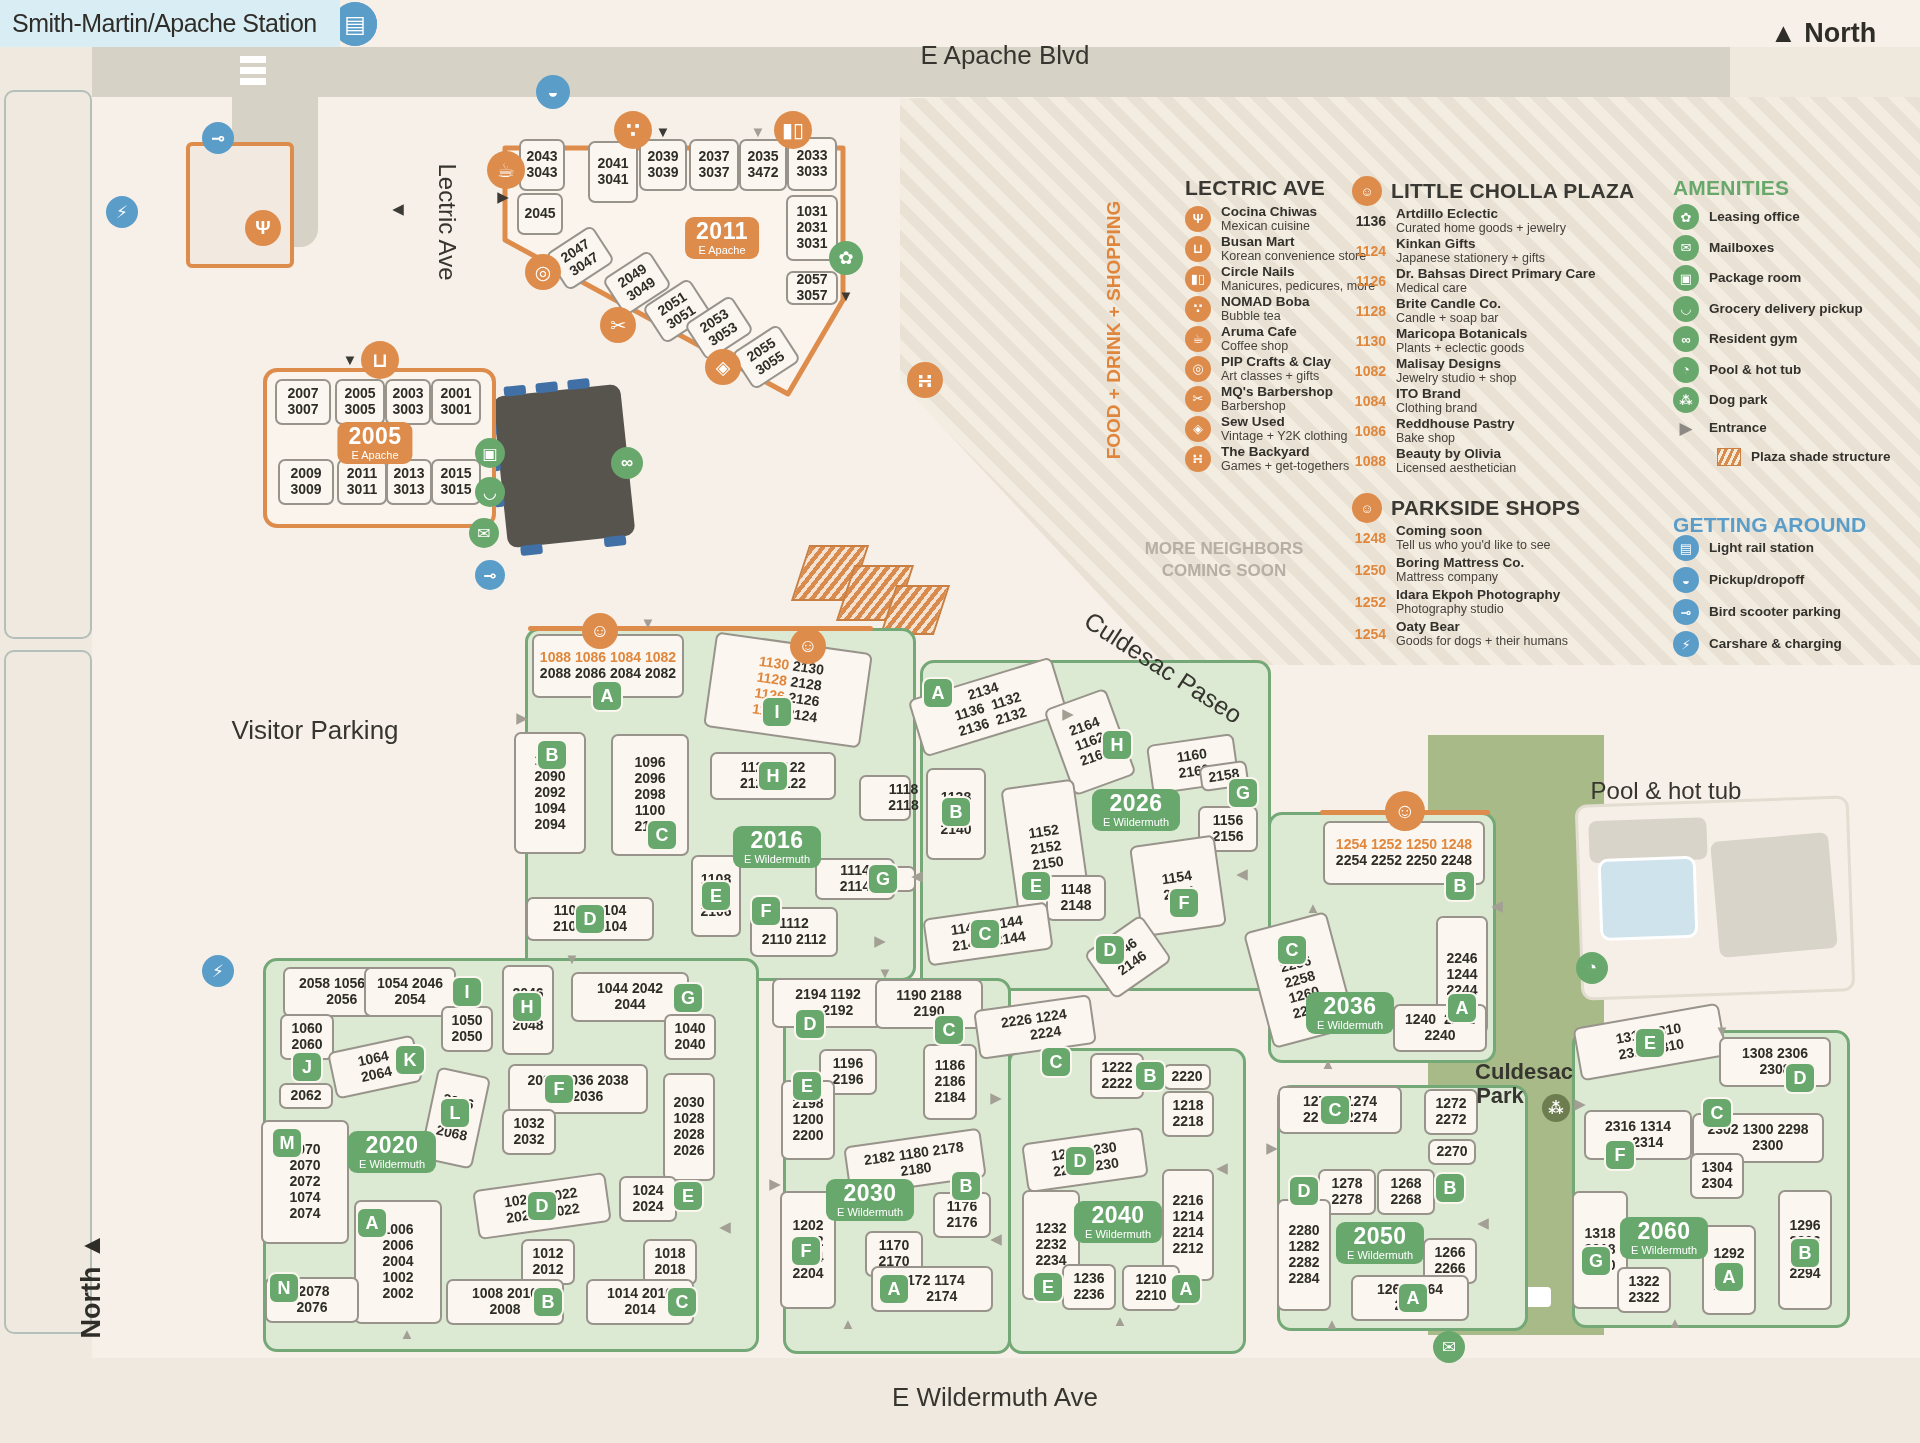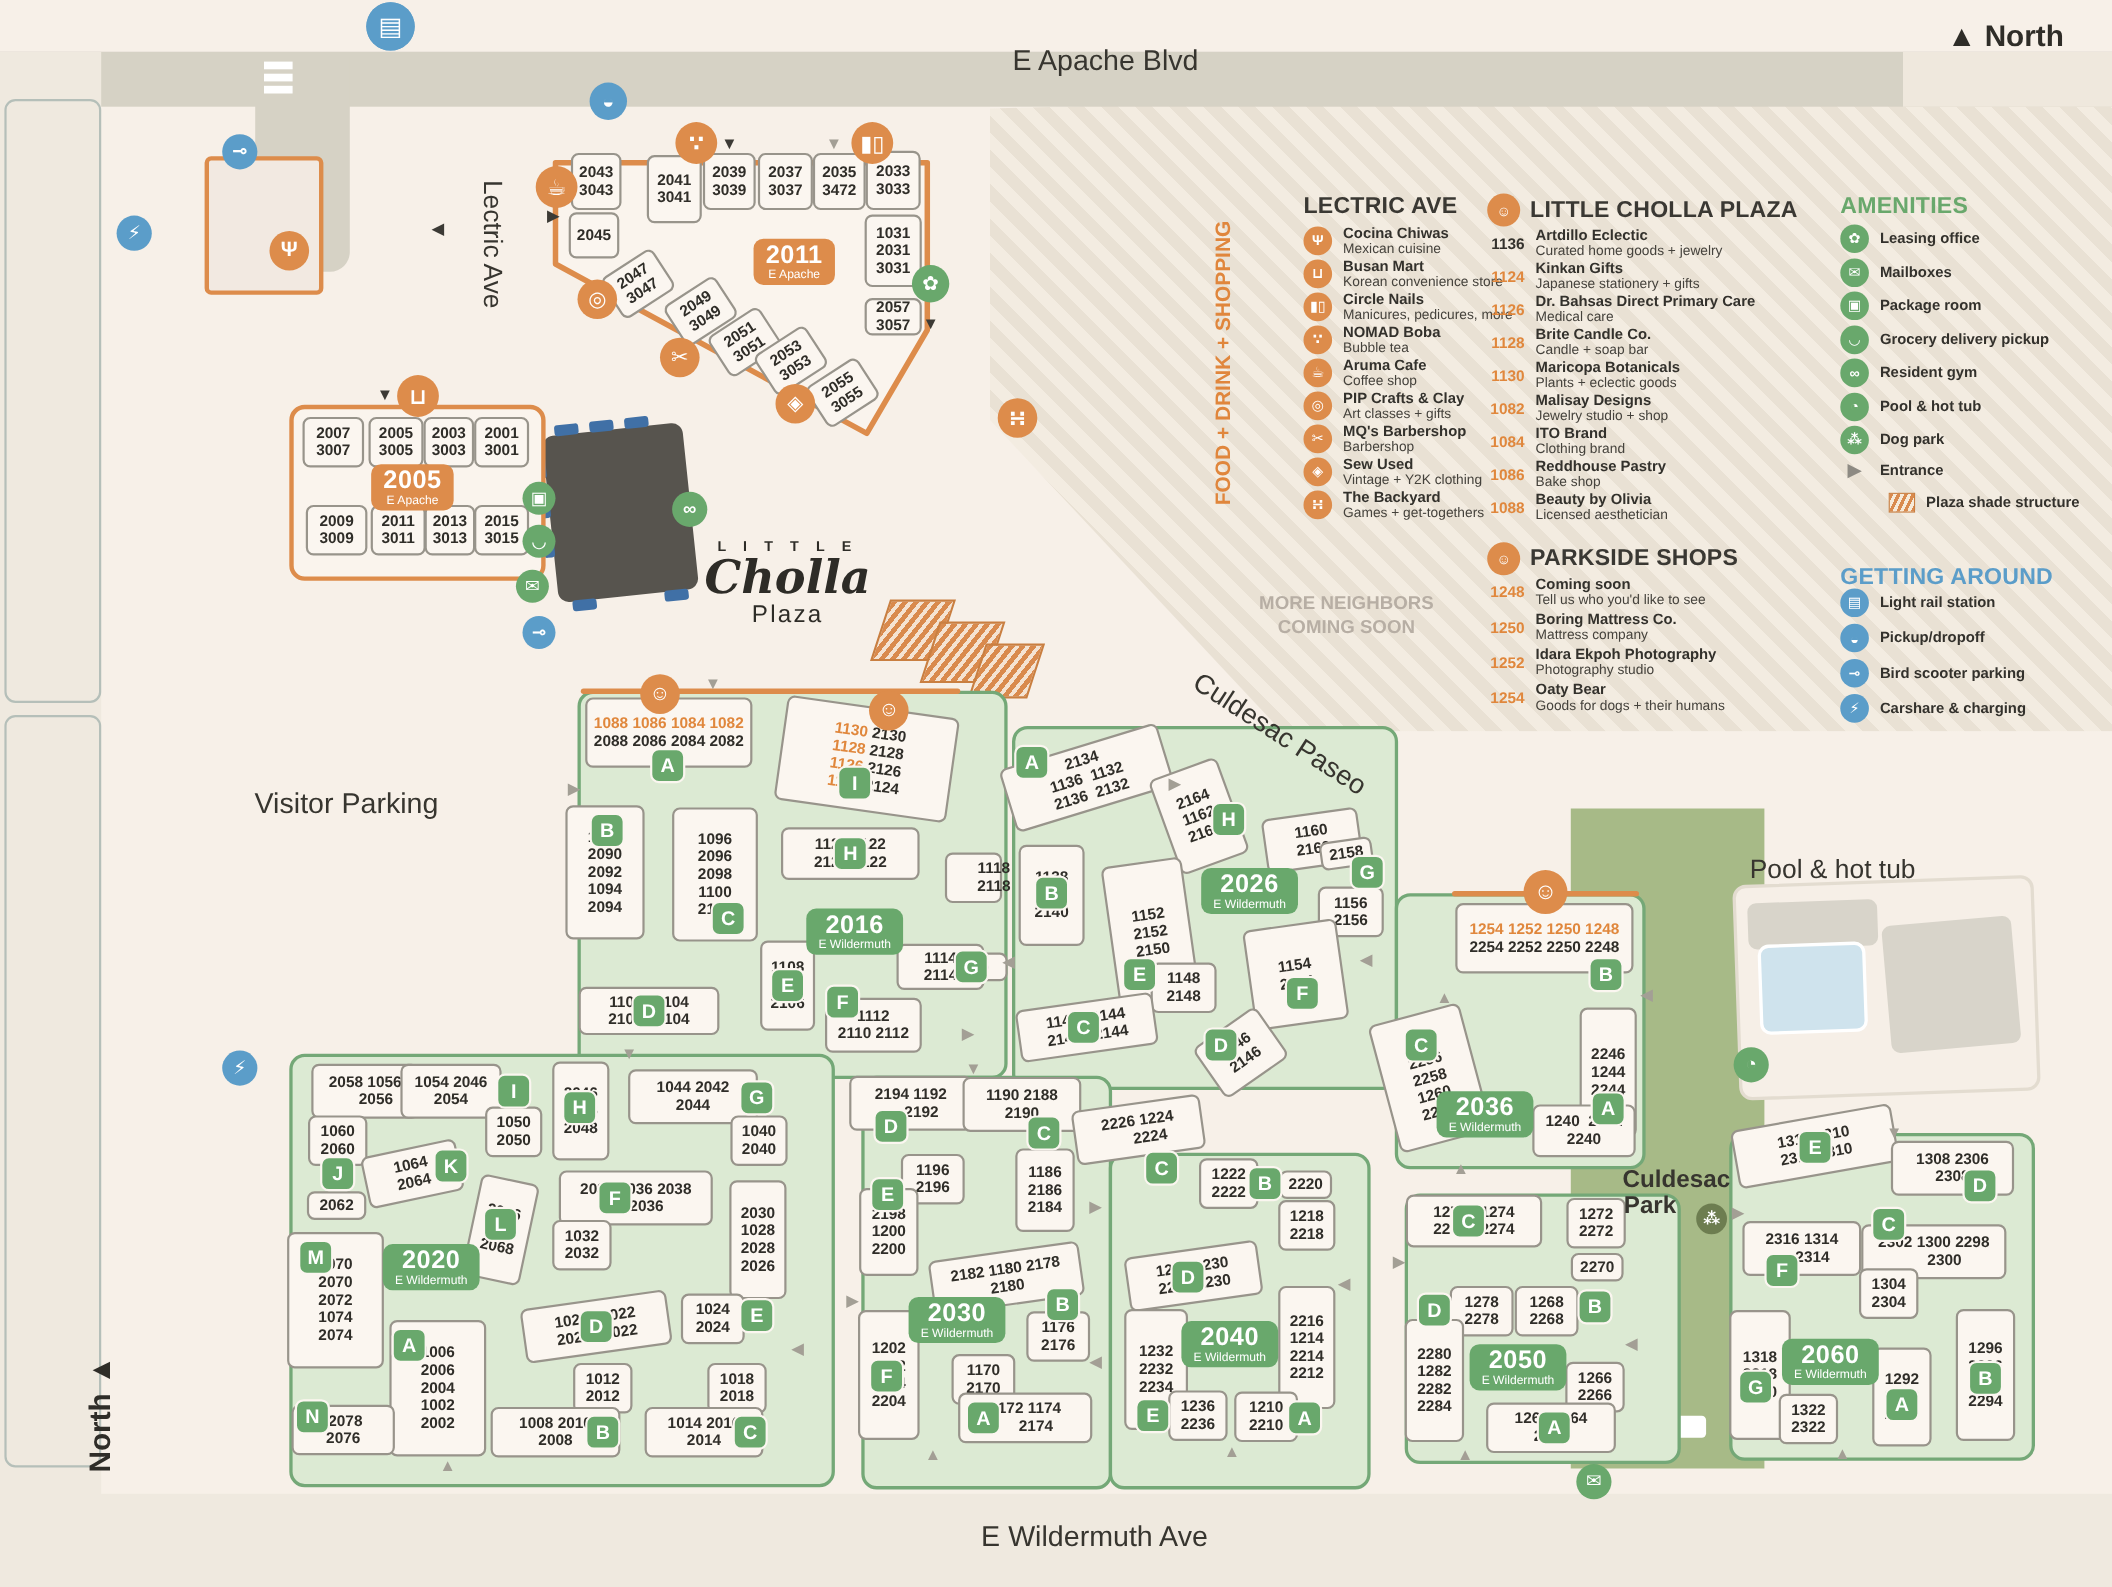--- a/index.html
+++ b/index.html
@@ -81,45 +81,43 @@
   <div class="abs parklot" style="left:4px;top:650px;width:84px;height:680px"></div>
   <div class="abs" id="bottom-strip"></div>
   <div class="abs" id="park"></div>
   <div class="abs" id="park-bench"></div>
   <div class="abs" id="pool-area">
     <div class="slab" style="left:10px;top:14px;width:118px;height:42px"></div>
     <div id="pool-water"></div>
     <div class="slab" style="left:134px;top:36px;width:118px;height:116px;transform:rotate(-3deg)"></div>
   </div>
 
+  <div class="abs" id="banner">
+    <span class="t">Smith-Martin/Apache Station</span>
+  </div>
 
   <div class="abs" style="left:1770px;top:18px;font-size:27px;font-weight:700;color:#2f2d28;z-index:9">▲ North</div>
   <div class="abs" style="left:38px;top:1270px;font-size:27px;font-weight:700;color:#2f2d28;z-index:9;transform:rotate(-90deg);transform-origin:center;white-space:nowrap">North ▲</div>
 
   <div class="abs" style="left:186px;top:142px;width:100px;height:118px;background:#f2e9e1;border:4px solid #dd8c4b;border-radius:6px;z-index:2"></div>
 
   <div class="abs" id="dark-bld">
     <div class="tab" style="left:12px;top:-9px;width:22px;height:10px"></div>
     <div class="tab" style="left:44px;top:-9px;width:22px;height:10px"></div>
     <div class="tab" style="left:76px;top:-9px;width:22px;height:10px"></div>
     <div class="tab" style="left:-9px;top:16px;width:10px;height:22px"></div>
     <div class="tab" style="left:-9px;top:52px;width:10px;height:22px"></div>
     <div class="tab" style="left:-9px;top:88px;width:10px;height:22px"></div>
     <div class="tab" style="left:12px;top:151px;width:22px;height:10px"></div>
     <div class="tab" style="left:96px;top:151px;width:22px;height:10px"></div>
   </div>
   <div class="shade" style="left:800px;top:545px;width:56px;height:52px;transform:skewX(-18deg)"></div>
   <div class="shade" style="left:845px;top:565px;width:56px;height:52px;transform:skewX(-18deg)"></div>
   <div class="shade" style="left:888px;top:585px;width:50px;height:46px;transform:skewX(-18deg)"></div>
 
-  <div class="abs" id="cholla-logo" style="left:716px;top:530px;transform:translate(-50%,-50%)">
-    <div class="l1">L I T T L E</div>
-    <div class="l2">Cholla</div>
-    <div class="l3">Plaza</div>
-  </div>
 
   <div class="panel" style="left:1185px;top:176px">
     <div class="ptitle">LECTRIC AVE</div>
   <div class="prow" style="left: 0px; top: 28px;">
         <div class="cicon" style="background: rgb(221, 140, 75);">Ψ</div>
         <div>
           <div class="nm">Cocina Chiwas</div>
           <div class="ds">Mexican cuisine</div>
         </div>
       </div>

